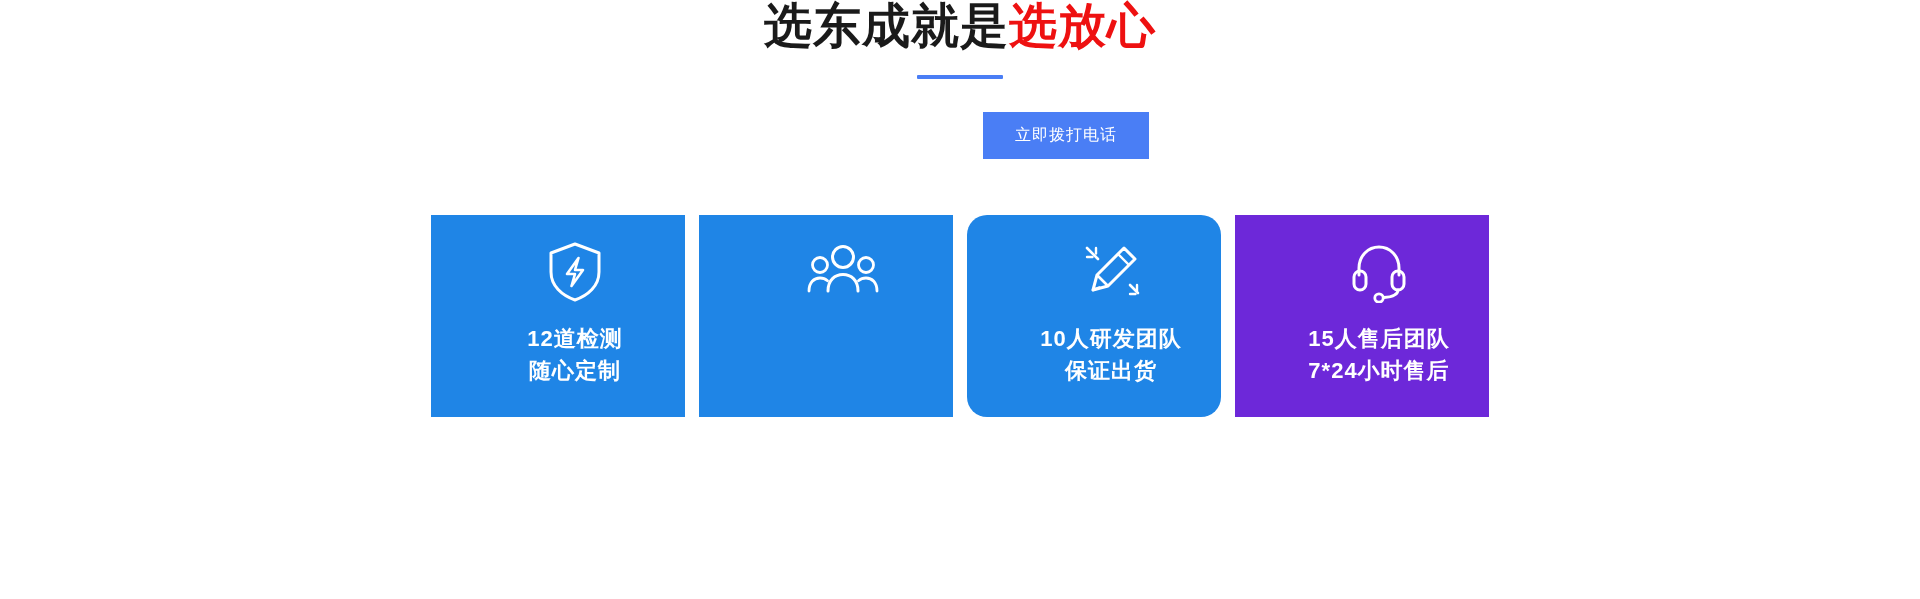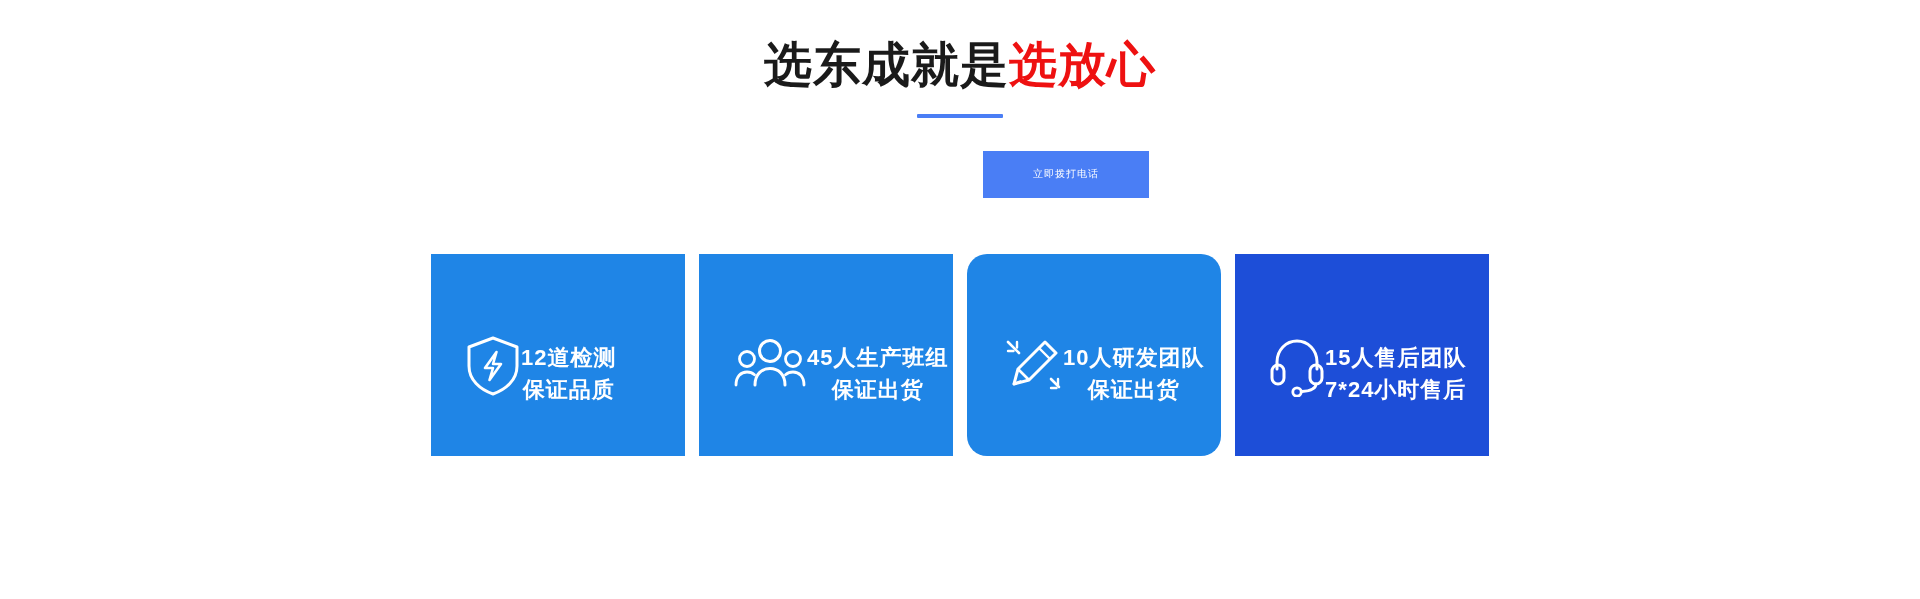--- a/index.html
+++ b/index.html
@@ -19,21 +19,20 @@
     width: 1920px;
     height: 599px;
     position: relative;
     background: #ffffff;
   }
 
   
   .heading-block {
     width: 100%;
     text-align: center;
-    padding-top: 39px;
     box-sizing: border-box;
   }
   .headline {
     font-size: 48px;
     font-weight: bold;
     line-height: 1.1;
     letter-spacing: 1px;
     margin: 0;
     white-space: nowrap;
   }
@@ -63,21 +62,21 @@
     display: flex;
     justify-content: center;
   }
   .cta-button {
     width: 166px;
     height: 47px;
     display: flex;
     align-items: center;
     justify-content: center;
     color: #ffffff;
-    font-size: 10px;
+    font-size: 16px;
     font-weight: normal;
     letter-spacing: 1px;
     border: none;
     cursor: pointer;
     font-family: "Liberation Sans", "DejaVu Sans", sans-serif;
     margin-left: 212px;
   }
 
   
   .cards-wrap {
@@ -87,21 +86,21 @@
     margin-top: 56px;
   }
   .cards {
     display: flex;
     gap: 14px;
   }
   .card {
     width: 254px;
     height: 202px;
     display: flex;
-    flex-direction: row;
+    flex-direction: column;
     align-items: center;
     box-sizing: border-box;
     padding-top: 22px;
     cursor: pointer;
     padding-left: 34px;
   }
   .card-icon {
     height: 70px;
     display: flex;
     align-items: center;
@@ -146,37 +145,33 @@
     <div class="cards" id="cards">
         <div class="card" style="background: rgb(31, 133, 230);">
           <div class="card-icon">
     <svg width="56" height="62" viewBox="0 0 56 62" fill="none">
       <path d="M28 3 L52 12 V31 C52 45 41 54.5 28 59 C15 54.5 4 45 4 31 V12 Z" stroke="#ffffff" stroke-width="3" stroke-linejoin="round" fill="none"></path>
       <path d="M31.5 17 L20 33 H28 L24.5 45 L36 29 H28 Z" stroke="#ffffff" stroke-width="2.6" stroke-linejoin="round" stroke-linecap="round" fill="none"></path>
     </svg>
           </div>
           <div class="card-text">
             <span class="card-line">12道检测</span>
-            <span class="card-line">保证品质</span>
+            <span class="card-line">随心定制</span>
           </div>
         </div>
         <div class="card" style="background: rgb(31, 133, 230);">
           <div class="card-icon">
     <svg width="74" height="56" viewBox="0 0 74 56" fill="none">
       <circle cx="37" cy="13" r="10.5" stroke="#ffffff" stroke-width="3"></circle>
       <path d="M22 47 C22 36 29 30.5 37 30.5 C45 30.5 52 36 52 47" stroke="#ffffff" stroke-width="3" stroke-linecap="round" fill="none"></path>
       <circle cx="14" cy="21" r="7.5" stroke="#ffffff" stroke-width="2.8"></circle>
       <path d="M3 47 C3 38.5 8 34 14 34 C17 34 19.5 35 21.5 36.8" stroke="#ffffff" stroke-width="2.8" stroke-linecap="round" fill="none"></path>
       <circle cx="60" cy="21" r="7.5" stroke="#ffffff" stroke-width="2.8"></circle>
       <path d="M71 47 C71 38.5 66 34 60 34 C57 34 54.5 35 52.5 36.8" stroke="#ffffff" stroke-width="2.8" stroke-linecap="round" fill="none"></path>
     </svg>
-          </div>
-          <div class="card-text">
-            <span class="card-line">45人生产班组</span>
-            <span class="card-line">保证出货</span>
           </div>
         </div>
         <div class="card" style="background: rgb(31, 133, 230); border-radius: 20px;">
           <div class="card-icon">
     <svg width="62" height="62" viewBox="0 0 62 62" fill="none">
       <path d="M13 49 L17 34 L44 7 L55 18 L28 45 Z" stroke="#ffffff" stroke-width="3" stroke-linejoin="round" fill="none"></path>
       <path d="M17 34 L28 45" stroke="#ffffff" stroke-width="2.6"></path>
       <path d="M13 49 L19.5 46.5" stroke="#ffffff" stroke-width="2.6" stroke-linecap="round"></path>
       <path d="M38 13 L49 24" stroke="#ffffff" stroke-width="2.4"></path>
       <path d="M7 7 L18 18" stroke="#ffffff" stroke-width="2.6" stroke-linecap="round"></path>
@@ -185,21 +180,21 @@
       <path d="M50 44 L58 52" stroke="#ffffff" stroke-width="2.6" stroke-linecap="round"></path>
       <path d="M50 53 L55.5 53" stroke="#ffffff" stroke-width="2.4" stroke-linecap="round"></path>
       <path d="M57 44 L57 49.5" stroke="#ffffff" stroke-width="2.4" stroke-linecap="round"></path>
     </svg>
           </div>
           <div class="card-text">
             <span class="card-line">10人研发团队</span>
             <span class="card-line">保证出货</span>
           </div>
         </div>
-        <div class="card" style="background: #1d4ed8;">
+        <div class="card" style="background: #6d28d9;">
           <div class="card-icon">
     <svg width="56" height="62" viewBox="0 0 56 62" fill="none">
       <path d="M8 34 V27 C8 15 17 6 28 6 C39 6 48 15 48 27 V34" stroke="#ffffff" stroke-width="3" stroke-linecap="round" fill="none"></path>
       <rect x="3" y="30" width="12" height="19" rx="6" stroke="#ffffff" stroke-width="3" fill="none"></rect>
       <rect x="41" y="30" width="12" height="19" rx="6" stroke="#ffffff" stroke-width="3" fill="none"></rect>
       <path d="M47 49 C47 54 40 56 33 56.5" stroke="#ffffff" stroke-width="2.8" stroke-linecap="round" fill="none"></path>
       <circle cx="28" cy="57" r="4.2" stroke="#ffffff" stroke-width="2.8" fill="none"></circle>
     </svg>
           </div>
           <div class="card-text">

